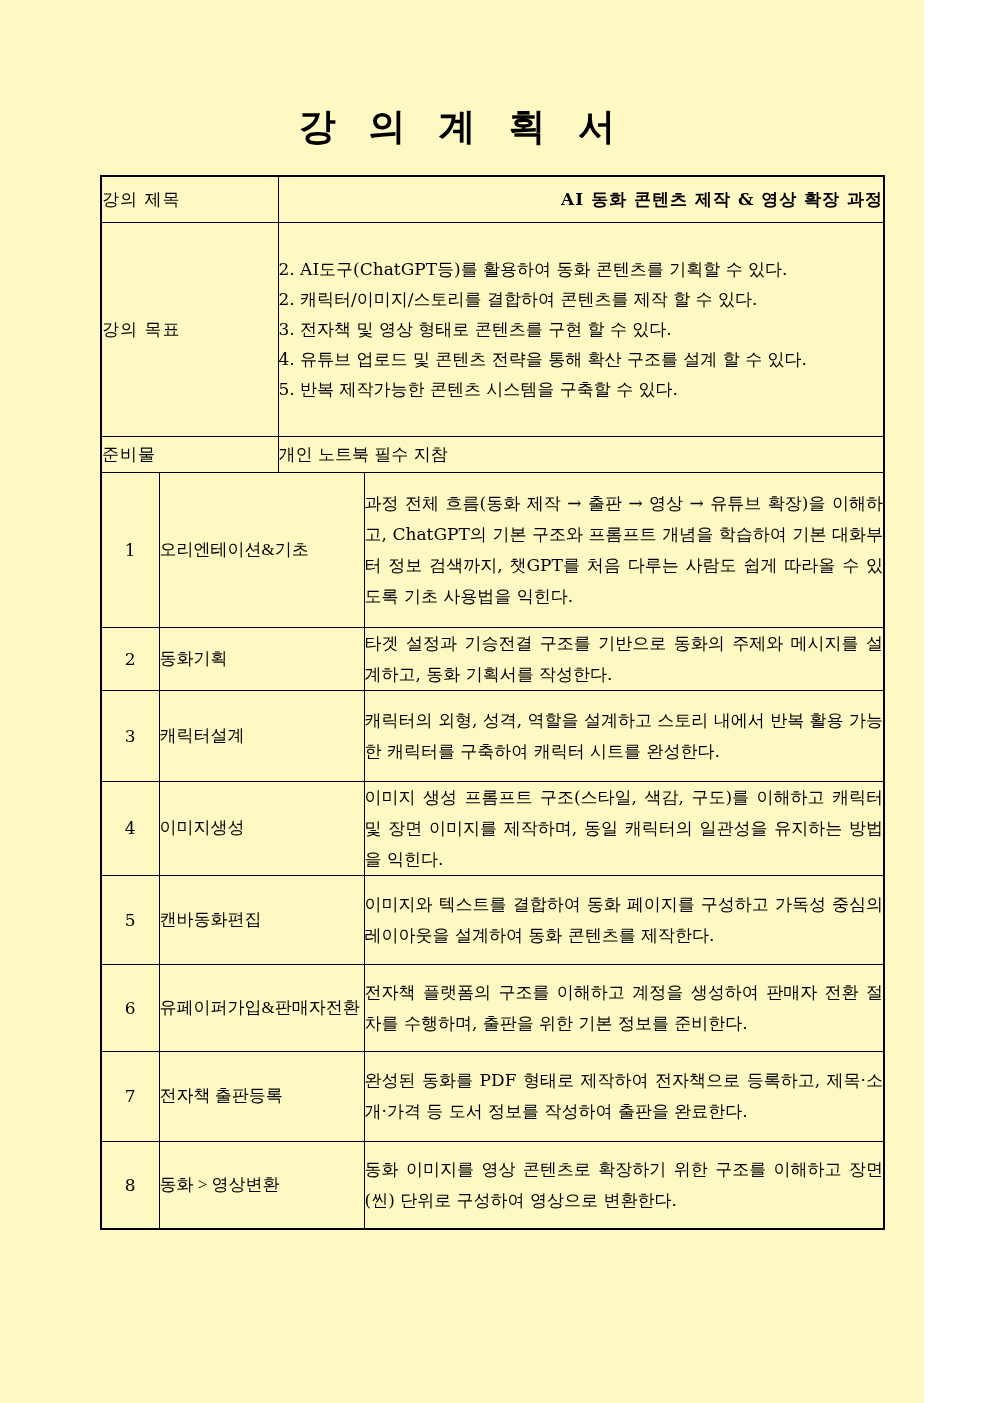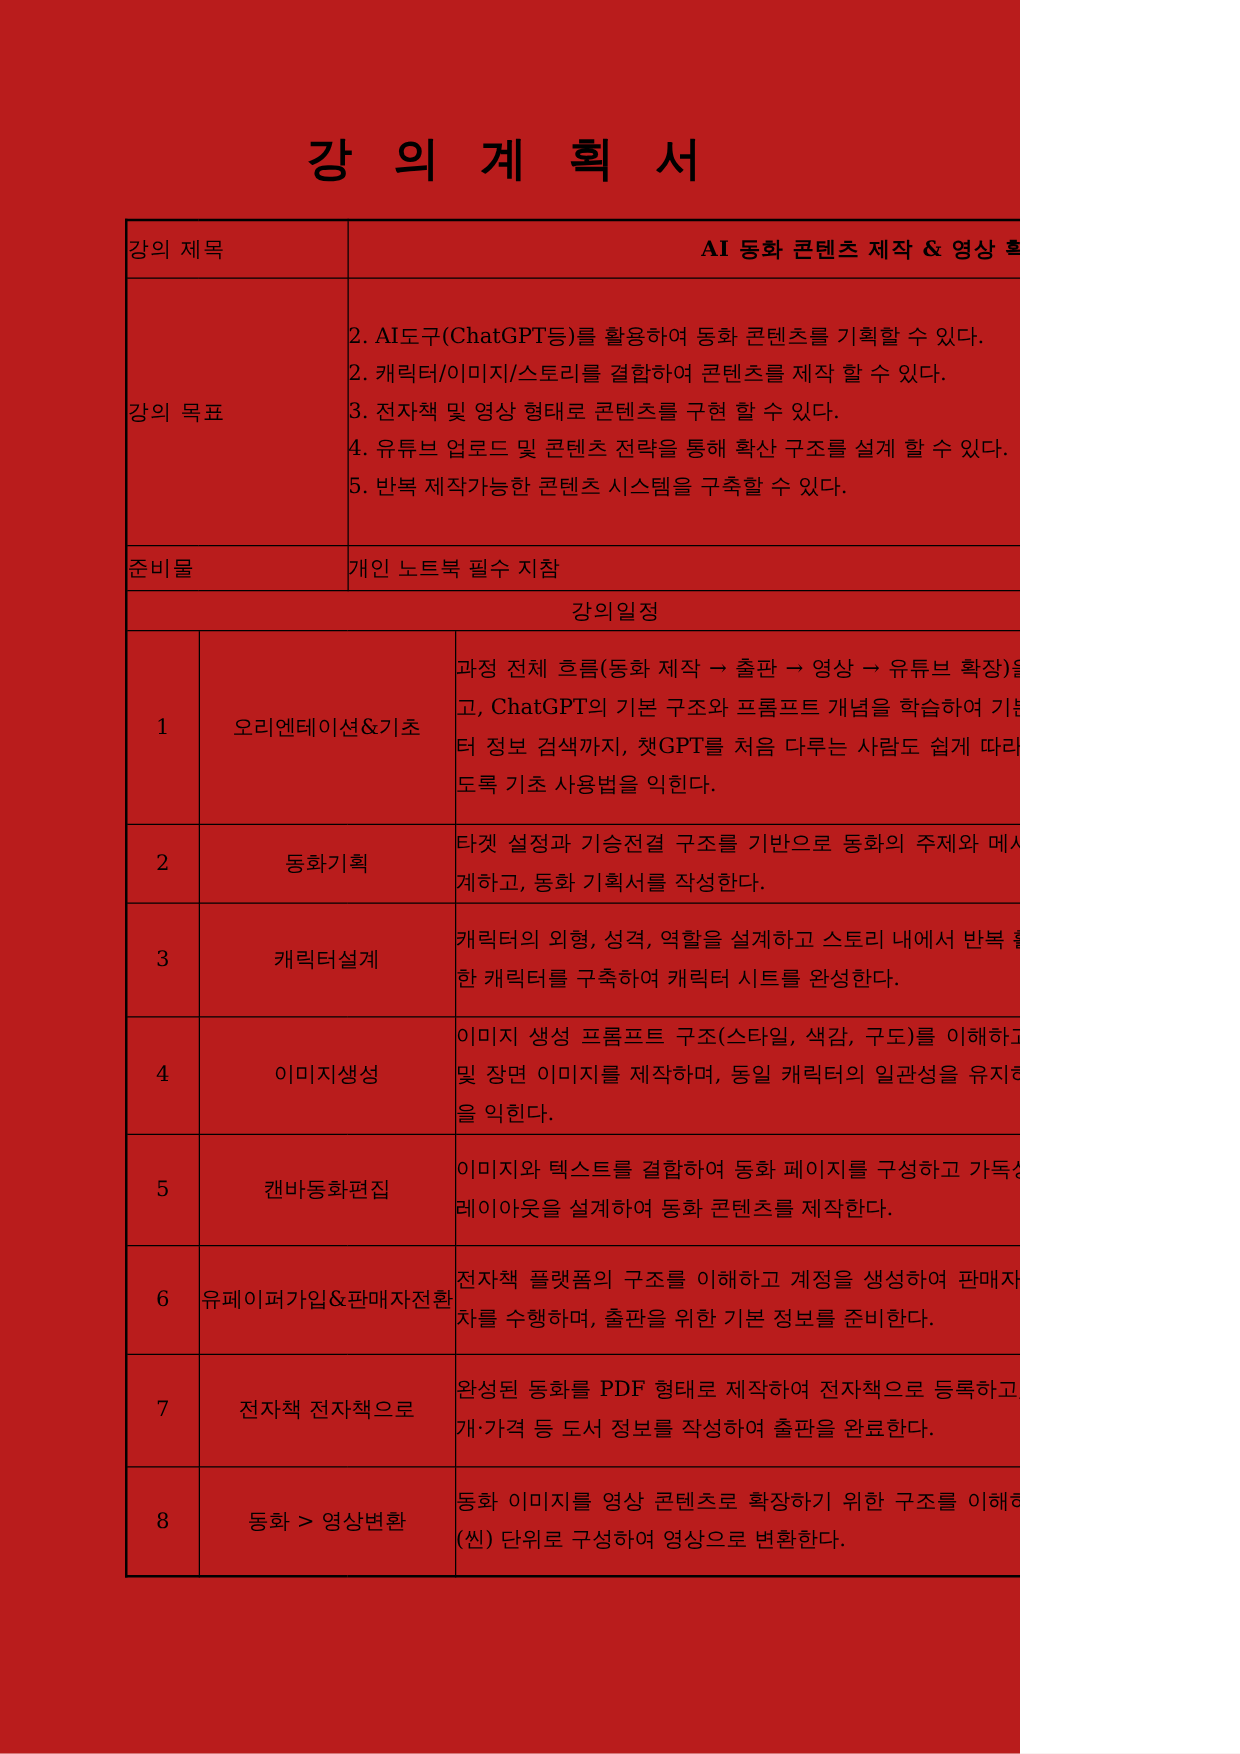--- a/index.html
+++ b/index.html
@@ -4,23 +4,23 @@
 <style>
   html, body {
     margin: 0;
     padding: 0;
     background: #ffffff;
     color: #000000;
     font-family: "DejaVu Serif", "Liberation Serif", serif;
   }
   .page {
     position: relative;
-    width: 816px;
+    width: 924px;
     height: 1403px;
-    background: #b91c1c;
+    background: #fef9c3;
     overflow: hidden;
   }
   .doc-title {
     margin: 0;
     padding-top: 102px;
     text-align: center;
     font-size: 37px;
     font-weight: bold;
     letter-spacing: 10px;
     line-height: 48px;
@@ -69,23 +69,24 @@
   }
   tr.head-row td {
     text-align: center;
     letter-spacing: 1px;
   }
   td.period {
     text-align: center;
     font-size: 16px;
   }
   td.goal {
-    text-align: center;
+    text-align: left;
     padding: 0 4px;
     line-height: 26px;
+    font-family: Liberation Serif, serif;
   }
   td.content {
     padding: 2px 6px 2px 7px;
     line-height: 31px;
     text-align: justify;
   }
 </style>
 </head>
 <body>
 
@@ -116,23 +117,20 @@
         <div class="obj">4. 유튜브 업로드 및 콘텐츠 전략을 통해 확산 구조를 설계 할 수 있다.</div>
         <div class="obj">5. 반복 제작가능한 콘텐츠 시스템을 구축할 수 있다.</div>
       </td>
     </tr>
 
     <tr style="height:36px">
       <td class="label" colspan="2">준비물</td>
       <td class="materials" colspan="2">개인 노트북 필수 지참</td>
     </tr>
 
-    <tr style="height:32px">
-      <td class="section-title" colspan="4">강의일정</td>
-    </tr>
 
 
     <tr style="height:155px">
       <td class="period">1</td>
       <td class="goal" colspan="2">오리엔테이션&amp;기초</td>
       <td class="content">과정 전체 흐름(동화 제작 → 출판 → 영상 → 유튜브 확장)을 이해하고, ChatGPT의 기본 구조와 프롬프트 개념을 학습하여 기본 대화부터 정보 검색까지, 챗GPT를 처음 다루는 사람도 쉽게 따라올 수 있도록 기초 사용법을 익힌다.</td>
     </tr>
 
     <tr style="height:58px">
       <td class="period">2</td>
@@ -159,21 +157,21 @@
     </tr>
 
     <tr style="height:87px">
       <td class="period">6</td>
       <td class="goal" colspan="2">유페이퍼가입&amp;판매자전환</td>
       <td class="content">전자책 플랫폼의 구조를 이해하고 계정을 생성하여 판매자 전환 절차를 수행하며, 출판을 위한 기본 정보를 준비한다.</td>
     </tr>
 
     <tr style="height:90px">
       <td class="period">7</td>
-      <td class="goal" colspan="2">전자책 전자책으로</td>
+      <td class="goal" colspan="2">전자책 출판등록</td>
       <td class="content">완성된 동화를 PDF 형태로 제작하여 전자책으로 등록하고, 제목·소개·가격 등 도서 정보를 작성하여 출판을 완료한다.</td>
     </tr>
 
     <tr style="height:88px">
       <td class="period">8</td>
       <td class="goal" colspan="2">동화 &gt; 영상변환</td>
       <td class="content">동화 이미지를 영상 콘텐츠로 확장하기 위한 구조를 이해하고 장면(씬) 단위로 구성하여 영상으로 변환한다.</td>
     </tr>
 
   </tbody>

